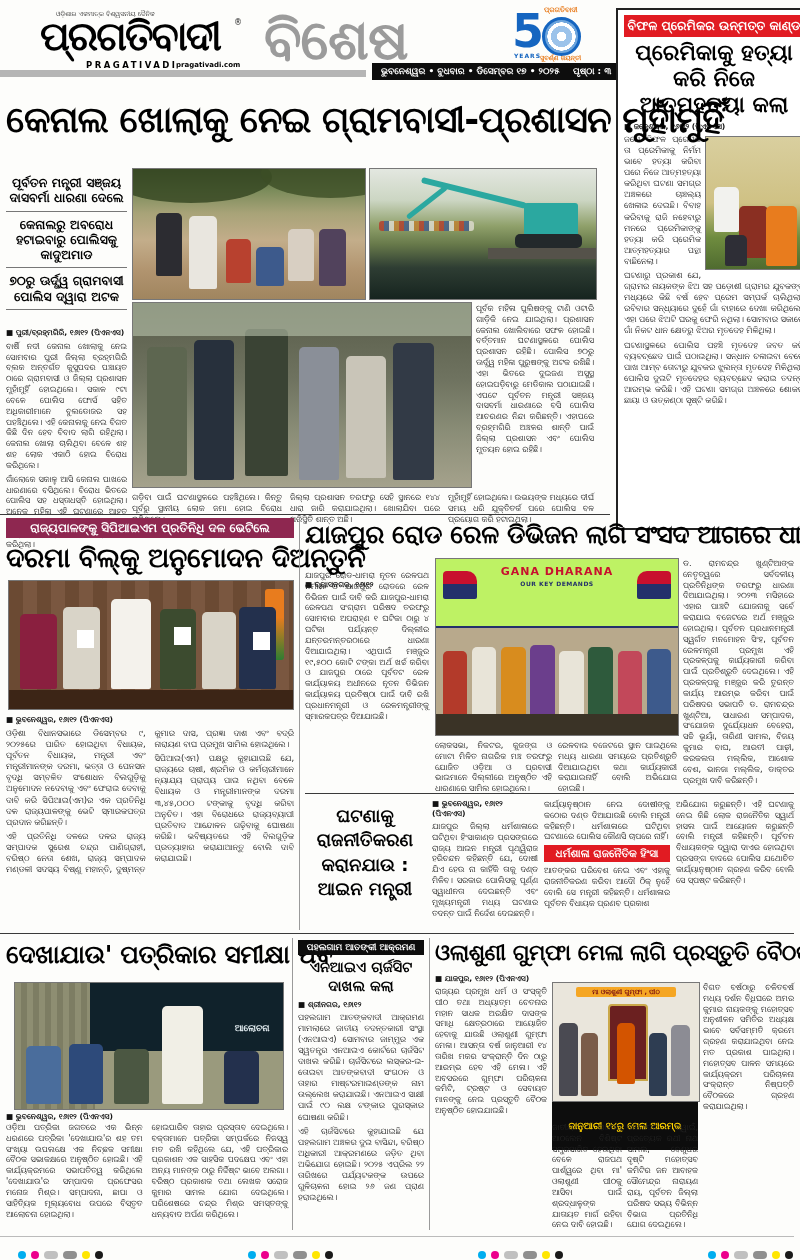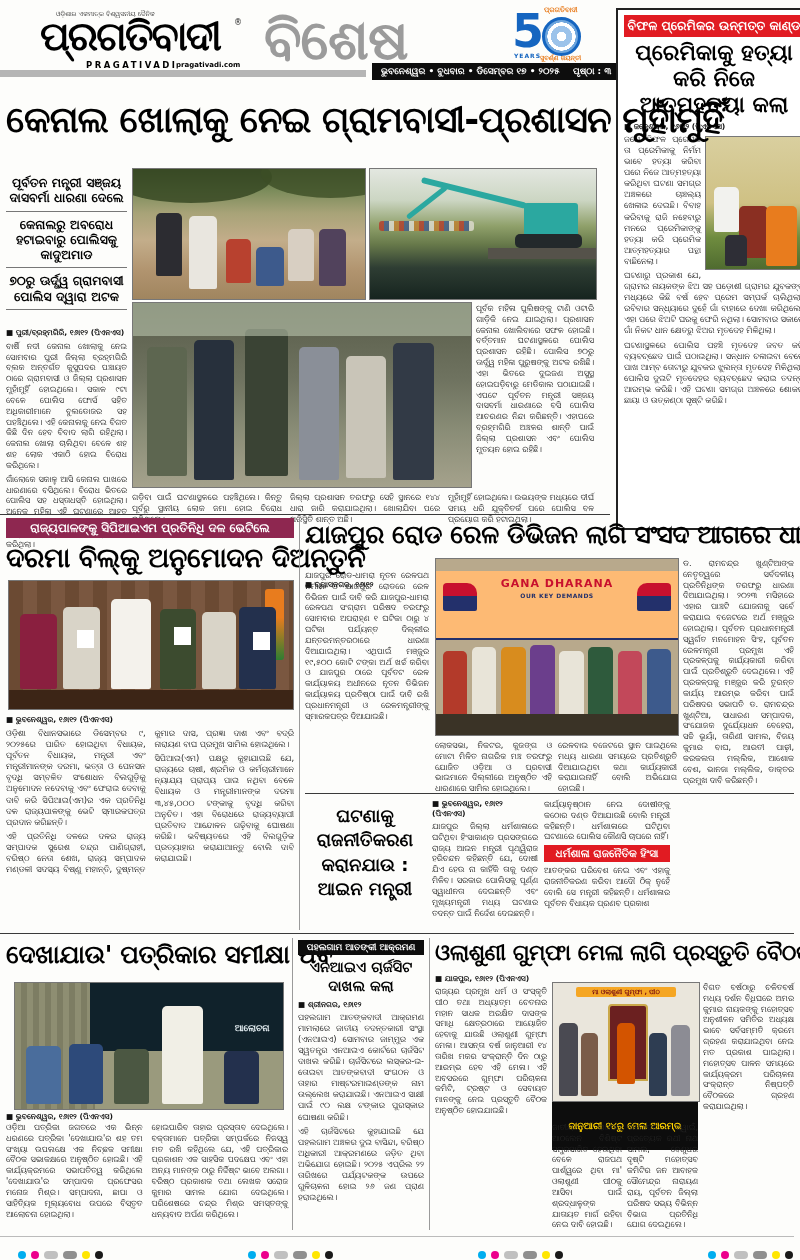--- a/index.html
+++ b/index.html
@@ -140,21 +140,21 @@
     </div>
   </div>
 
   <div class="vr" style="left:299px;top:518px;height:412px;"></div>
 
   <div class="abs hl nowrap" style="left:305px;top:520px;width:490px;font-size:25px;text-align:center;letter-spacing:-0.5px;">ଯାଜପୁର ରୋଡ ରେଳ ଡିଭିଜନ ଲାଗି ସଂସଦ ଆଗରେ ଧାରଣା</div>
   <div class="abs by" style="left:305px;top:580px;">■ ବ୍ୟାସନଗର, ୧୬ା୧୨</div>
   <div class="abs bt" style="left:305px;top:570px;width:124px;height:220px;">ଯାଜପୁର ରୋଡ-ଧାମରା ନୂତନ ରେଳପଥ ନିର୍ମାଣ ଓ ଯାଜପୁର ରୋଡରେ ରେଳ ଡିଭିଜନ ପାଇଁ ଦାବି କରି ଯାଜପୁର-ଧାମରା ରେଳପଥ ସଂଗ୍ରାମ ପରିଷଦ ତରଫରୁ ସୋମବାର ଅପରାହ୍ଣ ୧ ଘଟିକା ଠାରୁ ୪ ଘଟିକା ପର୍ଯ୍ୟନ୍ତ ଦିଲ୍ଲୀର ଯନ୍ତରମନ୍ତରଠାରେ ଧାରଣା ଦିଆଯାଇଥିଲା। ଏଥିପାଇଁ ମଞ୍ଜୁର ୧୯,୫୦୦ କୋଟି ଟଙ୍କା ଅର୍ଥ ଖର୍ଚ୍ଚ କରିବା ଓ ଯାଜପୁର ଠାରେ ପୂର୍ବତଟ ରେଳ କାର୍ଯ୍ୟାଳୟ ଅଧୀନରେ ନୂତନ ଡିଭିଜନ କାର୍ଯ୍ୟାଳୟ ପ୍ରତିଷ୍ଠା ପାଇଁ ଦାବି ରଖି ପ୍ରଧାନମନ୍ତ୍ରୀ ଓ ରେଳମନ୍ତ୍ରୀଙ୍କୁ ସ୍ମାରକପତ୍ର ଦିଆଯାଇଛି।</div>
 
   <div class="photo" style="left:435px;top:558px;width:242px;height:176px;background:#b8a98c;">
-    <div class="abs" style="left:0;top:0;width:100%;height:38%;background:#fdba74;border-bottom:2px solid #23306b;margin-top:12px;">
+    <div class="abs" style="left:0;top:0;width:100%;height:38%;background:#bef264;border-bottom:2px solid #23306b;">
       <div style="font-size:11px;font-weight:700;color:#c8102e;text-align:center;margin-top:6px;letter-spacing:1px;">GANA DHARANA</div>
       <div style="font-size:6px;font-weight:700;color:#23306b;text-align:center;margin-top:2px;letter-spacing:.5px;">OUR KEY DEMANDS</div>
       <div class="abs" style="left:3%;top:18%;width:14%;height:42%;background:linear-gradient(180deg,#c8102e 0 45%,#23306b 45% 100%);border-radius:4px 10px 2px 2px;"></div>
       <div class="abs" style="right:3%;top:18%;width:14%;height:42%;background:linear-gradient(180deg,#c8102e 0 45%,#23306b 45% 100%);border-radius:10px 4px 2px 2px;"></div>
     </div>
     <div class="fig" style="left:3%;bottom:8%;width:10%;height:40%;background:#b33a2a;"></div>
     <div class="fig" style="left:15%;bottom:6%;width:10%;height:44%;background:#e8e4d8;"></div>
     <div class="fig" style="left:27%;bottom:8%;width:10%;height:42%;background:#d88c1e;"></div>
     <div class="fig" style="left:39%;bottom:5%;width:10%;height:46%;background:#6b3e8c;"></div>
     <div class="fig" style="left:51%;bottom:8%;width:10%;height:40%;background:#e8e4d8;"></div>
@@ -173,20 +173,21 @@
   <div class="abs hl" style="left:305px;top:804px;width:120px;font-size:18px;line-height:1.35;text-align:center;">ଘଟଣାକୁ ରାଜନୀତିକରଣ କରାନଯାଉ : ଆଇନ ମନ୍ତ୍ରୀ</div>
   <div class="abs" style="left:432px;top:799px;width:106px;">
     <div class="by">■ ଭୁବନେଶ୍ୱର, ୧୬ା୧୨ (ପିଏନଏସ)</div>
     <div class="bt" style="margin-top:2px;">ଯାଜପୁର ଜିଲ୍ଲା ଧର୍ମଶାଳାରେ ଘଟିଥିବା ହିଂସାକାଣ୍ଡ ପ୍ରସଙ୍ଗରେ ରାଜ୍ୟ ଆଇନ ମନ୍ତ୍ରୀ ପୃଥ୍ୱିରାଜ ହରିଚନ୍ଦନ କହିଛନ୍ତି ଯେ, ଦୋଷୀ ଯିଏ ହେଉ ନା କାହିଁକି ତାକୁ ଦଣ୍ଡ ମିଳିବ। ସରକାର ପୋଲିସକୁ ପୂର୍ଣ୍ଣ ସ୍ୱାଧୀନତା ଦେଇଛନ୍ତି ଏବଂ ମୁଖ୍ୟମନ୍ତ୍ରୀ ମଧ୍ୟ ଘଟଣାର ତଦନ୍ତ ପାଇଁ ନିର୍ଦ୍ଦେଶ ଦେଇଛନ୍ତି।</div>
   </div>
   <div class="abs" style="left:544px;top:799px;width:126px;">
     <div class="bt">କାର୍ଯ୍ୟାନୁଷ୍ଠାନ ନେଇ ଦୋଷୀଙ୍କୁ କଠୋର ଦଣ୍ଡ ଦିଆଯାଉଛି ବୋଲି ମନ୍ତ୍ରୀ କହିଛନ୍ତି। ଧର୍ମଶାଳାରେ ଘଟିଥିବା ଘଟଣାରେ ପୋଲିସ କୌଣସି ଚାପରେ ନାହିଁ।</div>
     <div class="kick" style="background:#e11b22;font-size:10.5px;padding:2px 10px;margin:3px 0;">ଧର୍ମଶାଳା ରାଜନୈତିକ ହିଂସା</div>
     <div class="bt">ଆତଙ୍କର ପରିବେଶ ନେଇ ଏବଂ ଏହାକୁ ରାଜନୀତିକରଣ କରିବା ଆଦୌ ଠିକ୍ ନୁହେଁ ବୋଲି ସେ ମନ୍ତ୍ରୀ କହିଛନ୍ତି। ଧର୍ମଶାଳାର ପୂର୍ବତନ ବିଧାୟକ ପ୍ରଣବ ପ୍ରକାଶ</div>
   </div>
+  <div class="abs bt" style="left:676px;top:799px;width:118px;height:128px;">ଅଭିଯୋଗ କରୁଛନ୍ତି। ଏହି ଘଟଣାକୁ ନେଇ କିଛି ଲୋକ ରାଜନୈତିକ ସ୍ୱାର୍ଥ ହାସଲ ପାଇଁ ଆୟୋଜନ କରୁଛନ୍ତି ବୋଲି ମନ୍ତ୍ରୀ କହିଛନ୍ତି। ପୂର୍ବତନ ବିଧାୟକଙ୍କ ଦ୍ୱାରା ଦାଏର ହୋଇଥିବା ପ୍ରସଙ୍ଗ ବାଦରେ ପୋଲିସ ଯଥୋଚିତ କାର୍ଯ୍ୟାନୁଷ୍ଠାନ ଗ୍ରହଣ କରିବ ବୋଲି ସେ ସ୍ପଷ୍ଟ କରିଛନ୍ତି।</div>
 
   <div class="rl" style="left:0;top:933px;width:794px;height:1px;"></div>
 
   <div class="abs hl nowrap" style="left:6px;top:940px;width:282px;font-size:25px;letter-spacing:-0.5px;">ଦେଖାଯାଉ' ପତ୍ରିକାର ସମୀକ୍ଷା ପର୍ବ</div>
   <div class="photo" style="left:14px;top:982px;width:268px;height:126px;background:#9a9a7d;">
     <div class="abs" style="left:0;top:0;width:30%;height:100%;background:repeating-linear-gradient(90deg,#8e8e72 0 6px,#7d7d63 6px 12px);"></div>
     <div class="abs" style="right:0;top:0;width:72%;height:54%;background:#10222b;"></div>
     <div class="abs" style="right:5%;top:32%;color:#e8f2f6;font-size:9px;font-weight:700;">ଆଲୋଚନା</div>
     <div class="fig" style="left:4%;bottom:4%;width:13%;height:46%;background:#4a6d9c;"></div>
     <div class="fig" style="left:20%;bottom:4%;width:13%;height:48%;background:#2d4a7a;"></div>

